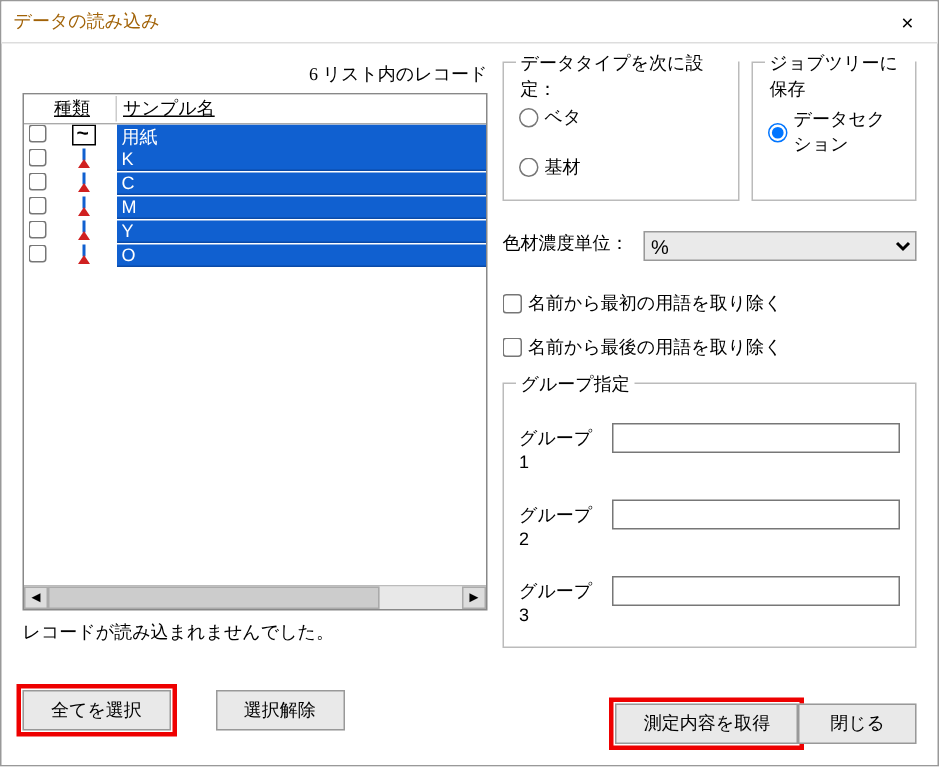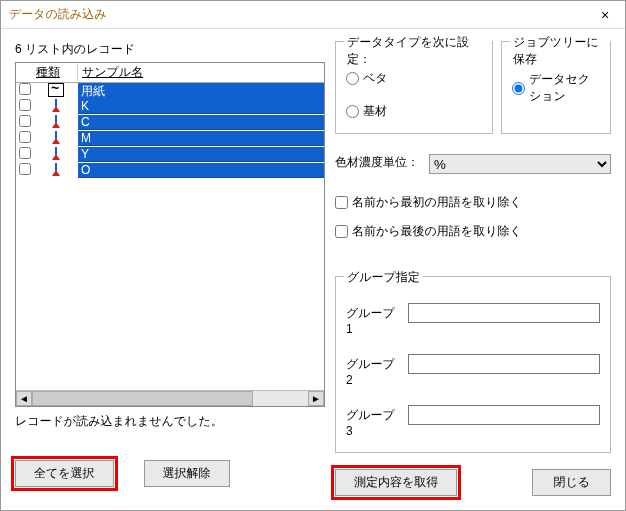--- a/index.html
+++ b/index.html
@@ -37,21 +37,21 @@
   }
   .content {
     flex: 1;
     display: flex;
     padding: 12px 14px 14px 14px;
     gap: 10px;
   }
   .left-col { width: 310px; display: flex; flex-direction: column; }
   .right-col { flex: 1; display: flex; flex-direction: column; }
 
-  .records-label { text-align: left; margin-bottom: 4px; }
+  .records-label { text-align: right; margin-bottom: 4px; font-family: Liberation Serif, serif; }
   .table-wrap {
     border: 1px solid #888;
     background: #fff;
     height: 345px;
     overflow: hidden;
     position: relative;
   }
   .table-header {
     display: flex;
     background: #fff;
@@ -176,22 +176,22 @@
   .check-line{display:flex;align-items:center;gap:4px;margin:6px 0;}
   .check-line input{width:13px;height:13px;margin:0;}
 
   .group-fieldset{margin-top:auto;}
   .group-row{display:flex;align-items:center;gap:6px;margin:4px 0;}
   .group-row label{width:56px;margin-top:16px;}
   .group-row input{flex:1;height:20px;border:1px solid #777;}
 
   .right-buttons{
     display:flex;
-    justify-content:space-between;
-    margin-top:10px;
+    justify-content:flex-end;
+    margin-top:31px;
   }
   .spacer{flex:1;}
 </style>
 </head>
 <body>
 
 <div class="window">
   <div class="titlebar">
     <span class="titlebar-text">データの読み込み</span>
     <div class="close-btn">

